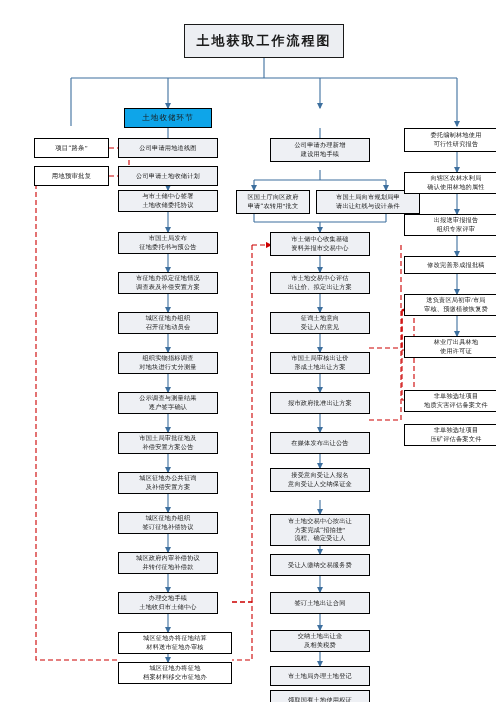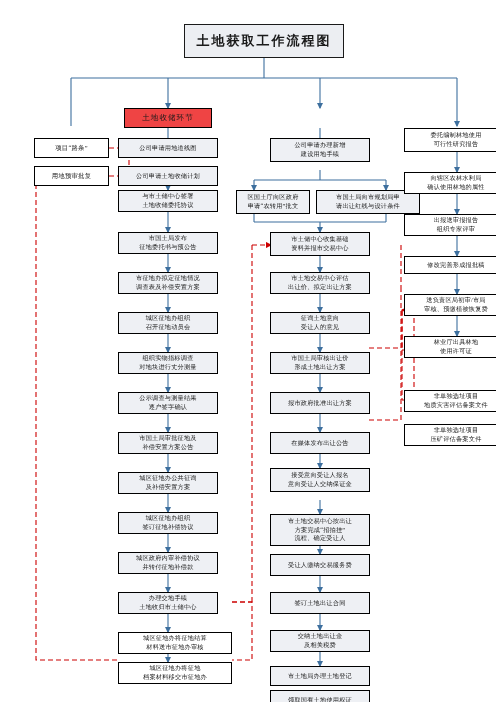--- a/index.html
+++ b/index.html
@@ -16,21 +16,21 @@
     display:flex;align-items:center;justify-content:center;
     text-align:center;color:#1a1a1a;
     font-size:6.2px;line-height:1.38;letter-spacing:.2px;
     padding:1px 2px;
   }
   .node.plain{background:#ffffff;}
   .node.title{
     background:#eceef2;border:1.4px solid #1a1a1a;
     font-size:13px;font-weight:bold;letter-spacing:2px;
   }
-  .node.branch{background:#ef4444;border:1.2px solid #000;font-size:7.6px;letter-spacing:1px;}
+  .node.branch{background:#0ea5e9;border:1.2px solid #000;font-size:7.6px;letter-spacing:1px;}
   .node.side{background:#ffffff;font-size:6.4px;}
   .node span{display:block;}
 </style>
 </head>
 <body>
 
 <div id="canvas">
 
   <svg id="wires" viewBox="0 0 496 702">
     <defs>

